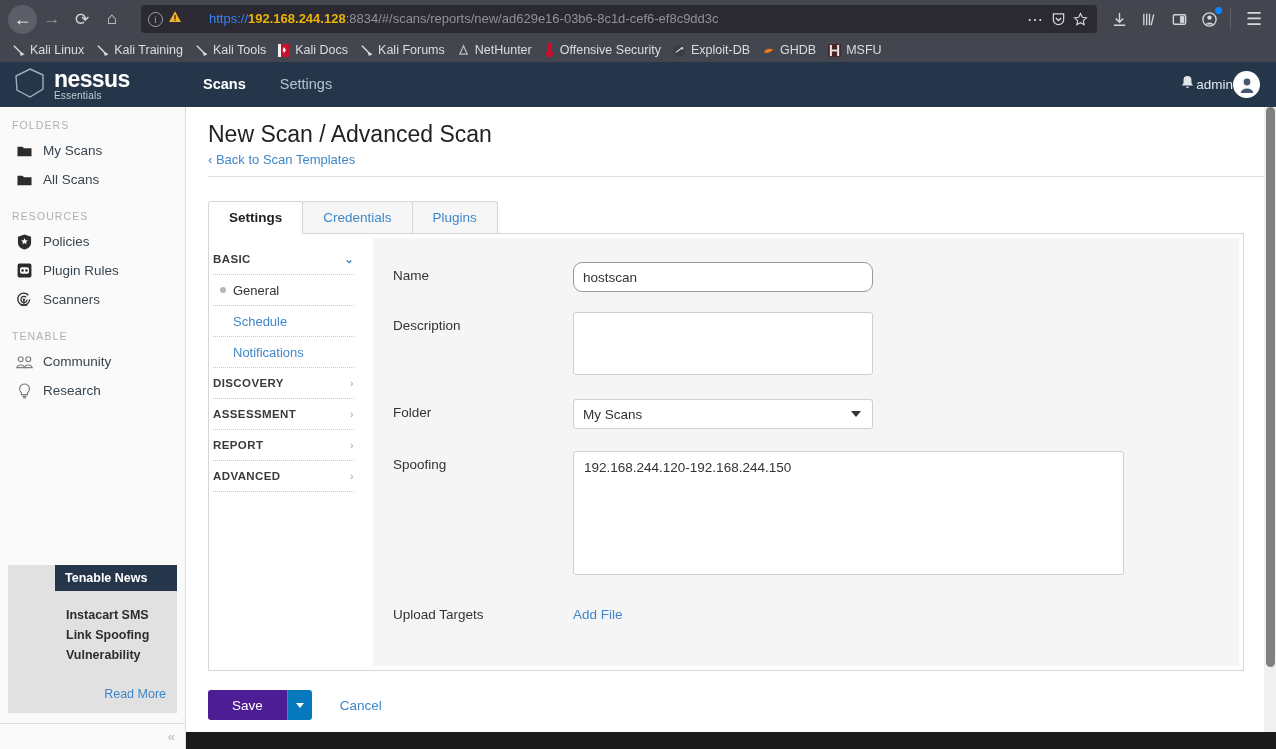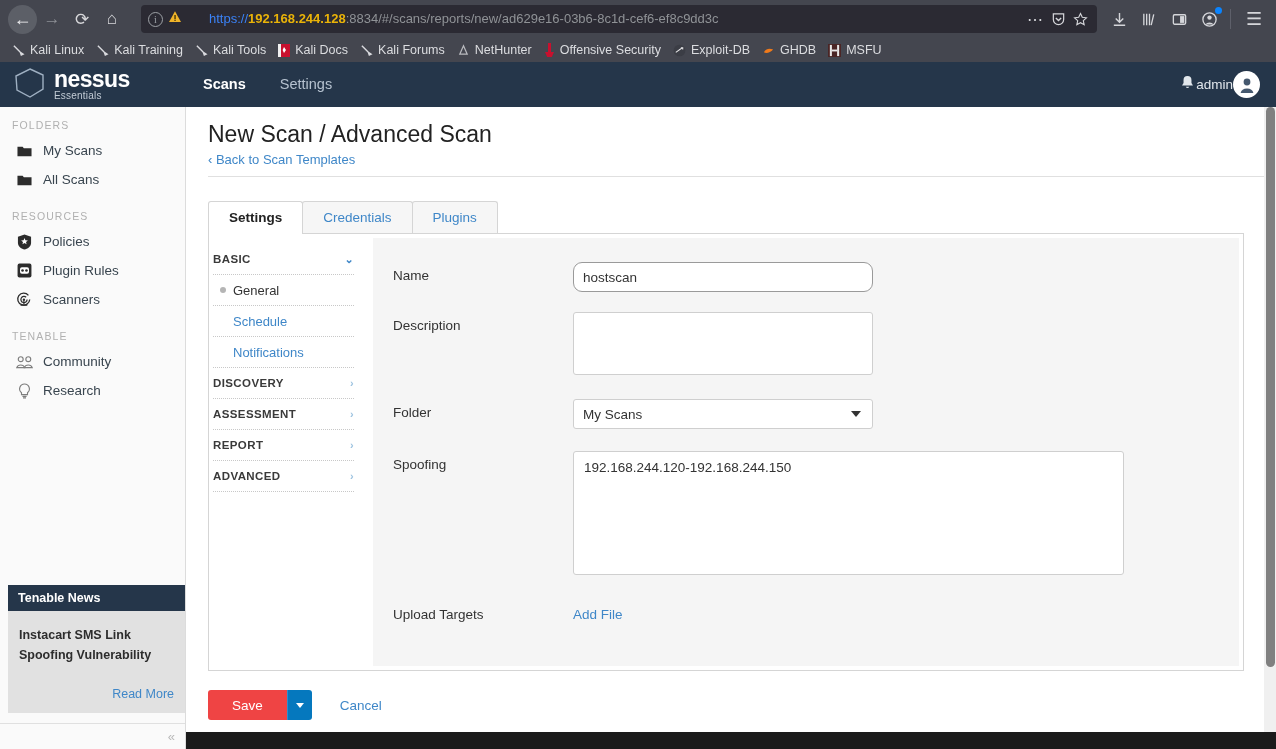--- a/index.html
+++ b/index.html
@@ -120,22 +120,23 @@
   .side-item {
     display: flex; align-items: center; height: 29px;
     padding-left: 13px; color: #39454f; font-size: 13.5px;
   }
   .side-item .sico {
     width: 22px; flex: 0 0 22px; display: flex; align-items: center;
     justify-content: center; margin-right: 8px; color: #2c2c2c;
   }
 
   #news-card {
-    position: absolute; left: 8px; right: 0; bottom: 36px;
+    position: absolute; left: 8px; right: 8px; bottom: 36px;
     background: #e1e1e1;
+    padding-left: 47px;
   }
   #news-head {
     background: #25364a; color: #fff; font-size: 12.5px;
     font-weight: bold; padding: 6px 10px;
   }
   #news-body { padding: 14px 11px 8px 11px; }
   #news-title {
     font-size: 12.5px; font-weight: bold; color: #2d2d2d;
     line-height: 20px;
   }
@@ -242,21 +243,21 @@
     width: 0; height: 0; border-left: 5px solid transparent;
     border-right: 5px solid transparent; border-top: 6px solid #333;
     pointer-events: none;
   }
   .flink { font-size: 13.5px; color: #3f87c8; padding-top: 6px; display: inline-block; }
 
   
   #actions { display: flex; align-items: center; margin-top: 19px; }
   #save-group { display: flex; }
   #save-btn {
-    background: #ef4444; color: #fff; border: none; font-size: 13.5px;
+    background: #4c1d95; color: #fff; border: none; font-size: 13.5px;
     height: 30px; padding: 0 24px; border-radius: 3px 0 0 3px;
     font-family: "Liberation Sans", sans-serif;
   }
   #save-caret {
     background: #0578be; border: none; border-left: 1px solid #2b8fcd;
     width: 25px; height: 30px; border-radius: 0 3px 3px 0;
     display: flex; align-items: center; justify-content: center;
   }
   #save-caret i {
     width: 0; height: 0; border-left: 4.5px solid transparent;

